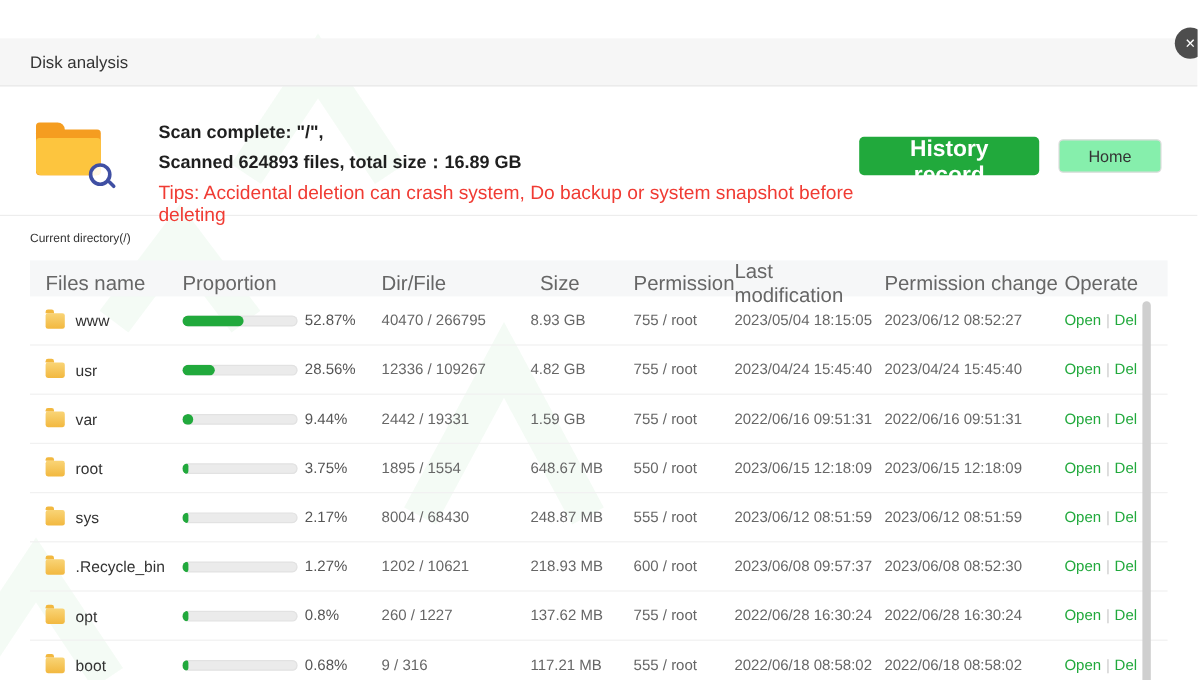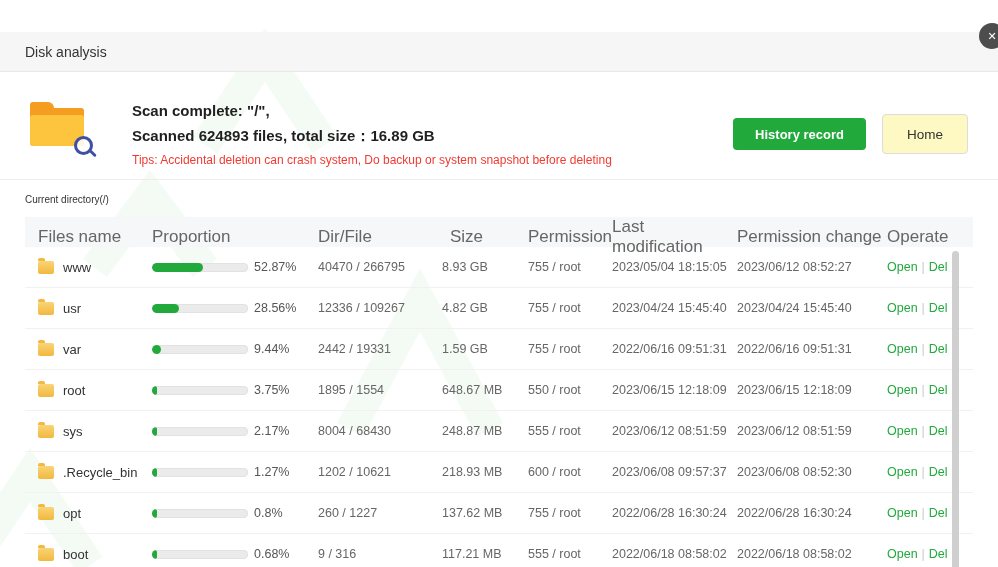--- a/index.html
+++ b/index.html
@@ -22,25 +22,25 @@
   .big-folder{width:56px;height:46px;position:relative;margin-top:4px;flex:none;}
   .bf-tab{position:absolute;top:0;left:0;width:24px;height:12px;background:var(--folder_dark);border-radius:3px 6px 0 0;}
   .bf-body{position:absolute;top:6px;left:0;width:54px;height:38px;background:var(--folder_dark);border-radius:3px;}
   .bf-front{position:absolute;top:13px;left:0;width:54px;height:31px;background:var(--folder_light);border-radius:3px 3px 4px 4px;}
   .magnifier{position:absolute;right:-7px;bottom:-7px;width:13px;height:13px;border:3px solid var(--magnifier);
     border-radius:50%;background:rgba(255,255,255,.85);}
   .magnifier::after{content:'';position:absolute;width:8px;height:3px;background:var(--magnifier);
     transform:rotate(45deg);right:-7px;bottom:-3px;border-radius:2px;}
   .scan-text{margin-left:46px;}
   .scan-line1,.scan-line2{font-size:15px;font-weight:bold;color:#1f1f1f;line-height:25px;}
-  .tips{margin-top:5px;color:var(--red);font-size:12px;}
+  .tips{margin-top:5px;color:var(--red);font-size:16px;}
   .header-buttons{margin-left:auto;display:flex;gap:16px;align-items:center;margin-top:16px;}
   .btn-green{height:32px;padding:0 22px;background:var(--green);color:#fff;font-weight:bold;
-    border:none;border-radius:4px;font-size:13px;cursor:pointer;font-family:inherit;}
-  .btn-white{height:40px;padding:0 24px;background:#fef9c3;color:#333;border:1px solid #dcdcdc;
+    border:none;border-radius:4px;font-size:19px;cursor:pointer;font-family:inherit;}
+  .btn-white{height:28px;padding:0 24px;background:#86efac;color:#333;border:1px solid #dcdcdc;
     border-radius:4px;font-size:13.5px;cursor:pointer;font-family:inherit;}
   
   .dir-label{margin:14px 0 12px 25px;font-size:10px;color:#333;}
   
   .table{position:relative;margin:0 25px;}
   .thead,.tr{display:grid;grid-template-columns:127px 166px 124px 86px 84px 125px 150px 1fr;align-items:center;}
   .thead{height:30px;background:#f6f7f8;color:#666;font-size:17px;}
   .th.c1{padding-left:13px;}
   .th.c4{padding-left:8px;}
   .th.c8{text-align:right;padding-right:30px;}

